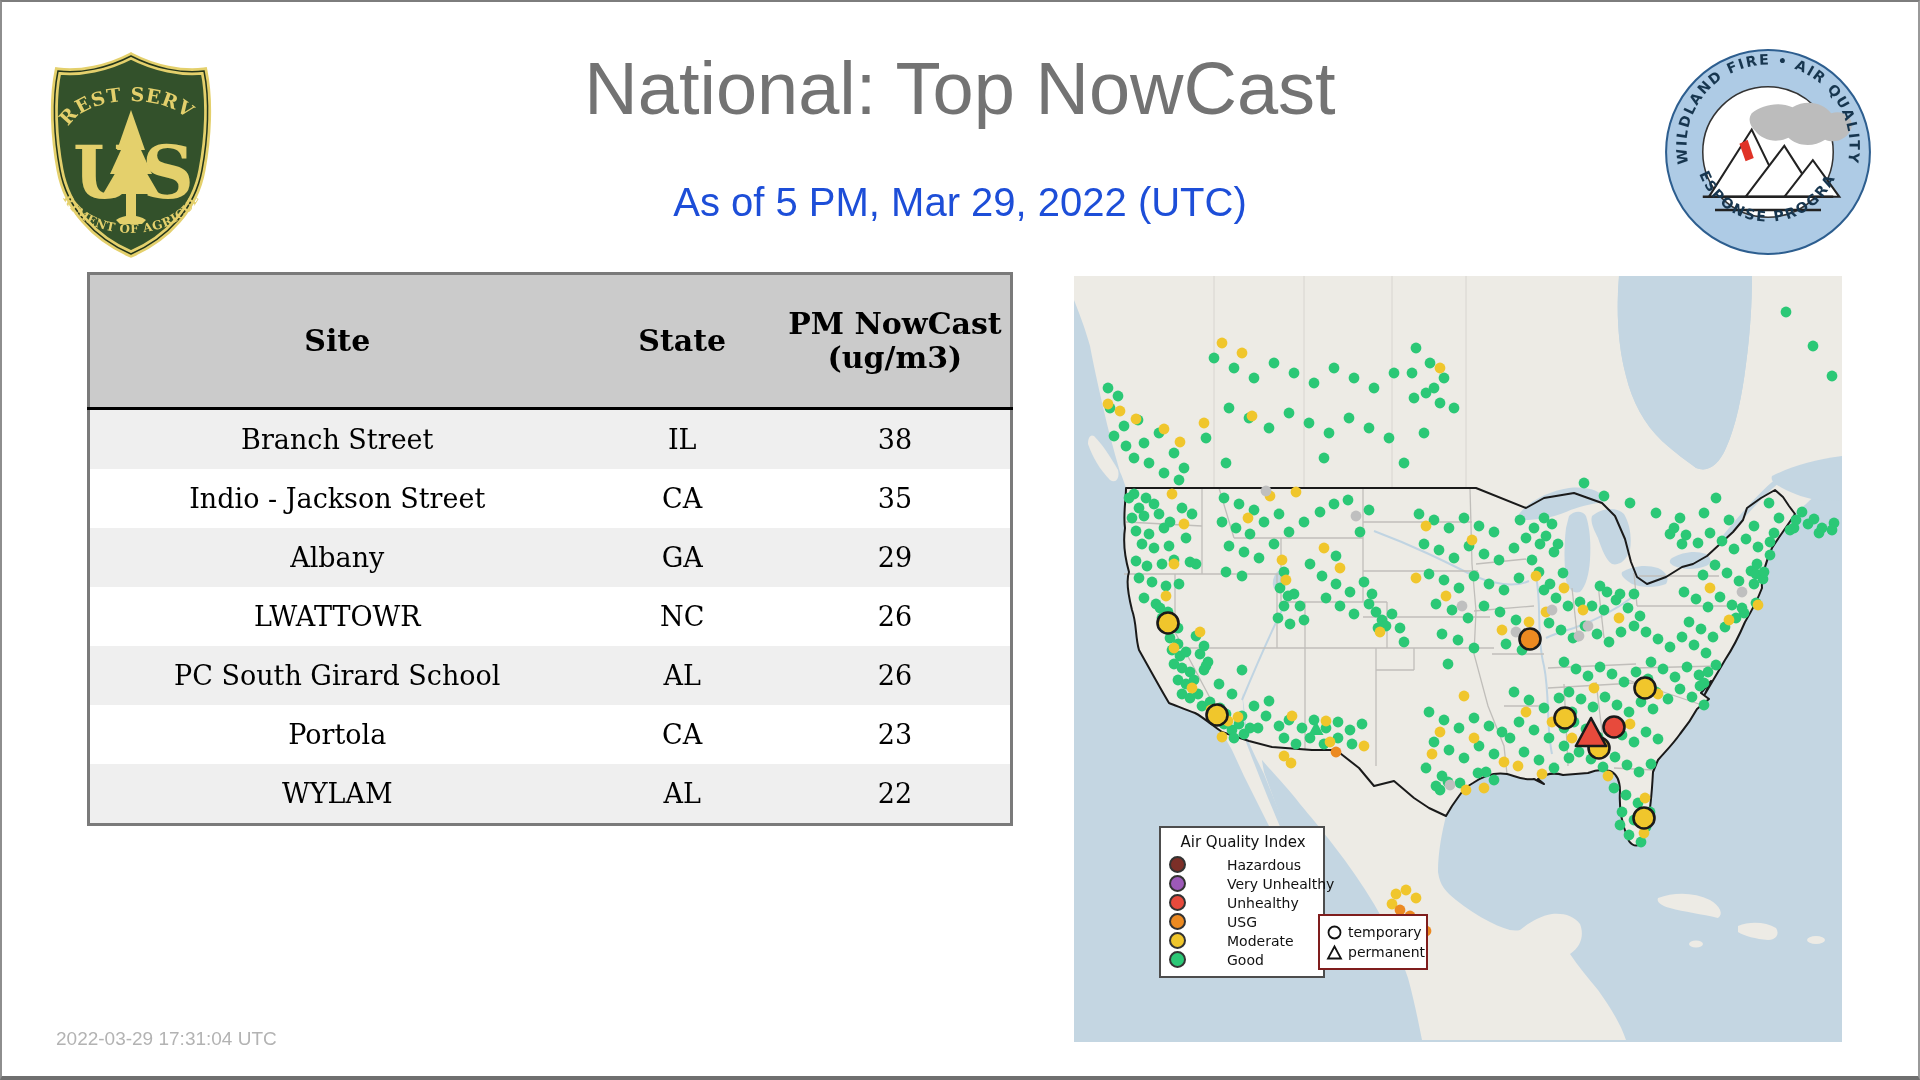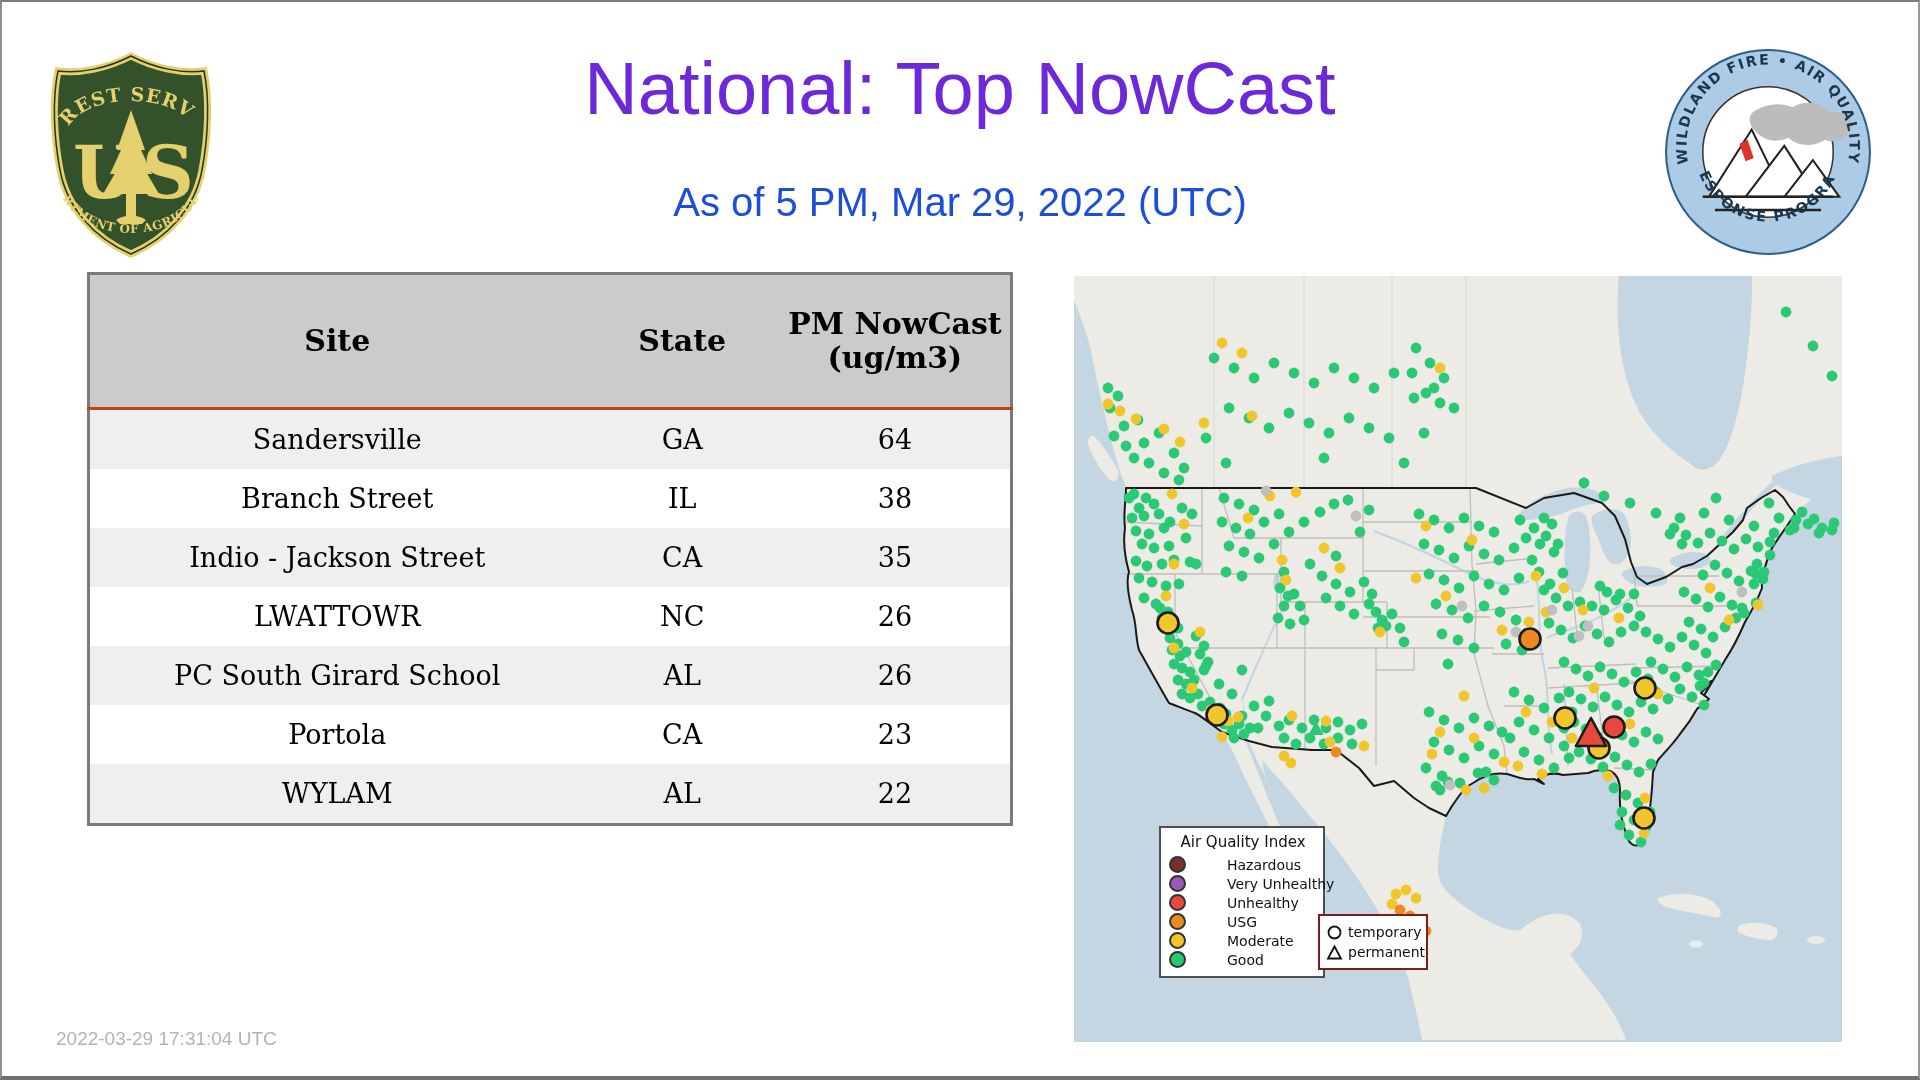--- a/index.html
+++ b/index.html
@@ -1,28 +1,28 @@
 <!DOCTYPE html>
 <html><head>
 <meta charset="utf-8">
 <style>
   html,body{margin:0;padding:0;width:1920px;height:1080px;overflow:hidden;background:#fff;}
   .page{position:relative;width:1920px;height:1080px;box-sizing:border-box;background:#fff;
         border-top:2px solid #7d7d7d;border-left:2px solid #8e8e8e;border-right:2px solid #9a9a9a;border-bottom:4px solid #6f6f6f;
         font-family:"Liberation Sans",sans-serif;}
   
-  .title{position:absolute;top:44px;left:0;right:0;text-align:center;font-size:74px;color:#6d28d9;letter-spacing:0;}
+  .title{position:absolute;top:44px;left:0;right:0;text-align:center;font-size:74px;color:#737373;letter-spacing:0;}
   .subtitle{position:absolute;top:178px;left:0;right:0;text-align:center;font-size:40px;color:#1d4ed8;}
   .usfs-logo{position:absolute;left:44px;top:48px;width:170px;height:210px;}
   .wf-logo{position:absolute;left:1660px;top:44px;width:212px;height:212px;}
   
   .tablewrap{position:absolute;left:85px;top:270px;width:926px;}
   table.nowcast{border-collapse:collapse;width:926px;border:3px solid #7a7a7a;font-family:"DejaVu Serif",serif;}
   table.nowcast thead th{background:#cbcbcb;font-size:30px;font-weight:bold;color:#000;height:132px;vertical-align:middle;
-        border-bottom:3px solid #c2410c;padding:0 8px;line-height:1.12;}
+        border-bottom:3px solid #000000;padding:0 8px;line-height:1.12;}
   table.nowcast tbody td{font-size:27px;color:#000;text-align:center;height:59px;padding:0 6px;}
   table.nowcast tbody tr:nth-child(odd){background:#efefef;}
   table.nowcast tbody tr:nth-child(even){background:#ffffff;}
   col.c-site{width:498px;} col.c-state{width:196px;} col.c-pm{width:232px;}
   
   .timestamp{position:absolute;left:54px;top:1026px;font-size:19px;color:#b3b3b3;}
   
   .mapwrap{position:absolute;left:1072px;top:274px;width:768px;height:766px;background:#c4d6e2;}
   .mapwrap svg.geo{position:absolute;left:0;top:0;}
   .maplegend{position:absolute;left:85px;top:550px;width:166px;background:#fff;border:2px solid #4d4d4d;
@@ -102,33 +102,33 @@
         </colgroup>
       <thead>
         <tr>
           <th>Site</th>
           <th>State</th>
           <th>PM NowCast (ug/m3)</th>
         </tr>
       </thead>
       <tbody id="nowcast-tbody">
           <tr>
-            <td>Sandersville</td>
-            <td>GA</td>
-            <td>64</td>
-          </tr>
-          <tr>
             <td>Branch Street</td>
             <td>IL</td>
             <td>38</td>
           </tr>
           <tr>
             <td>Indio - Jackson Street</td>
             <td>CA</td>
             <td>35</td>
+          </tr>
+          <tr>
+            <td>Albany</td>
+            <td>GA</td>
+            <td>29</td>
           </tr>
           <tr>
             <td>LWATTOWR</td>
             <td>NC</td>
             <td>26</td>
           </tr>
           <tr>
             <td>PC South Girard School</td>
             <td>AL</td>
             <td>26</td>

